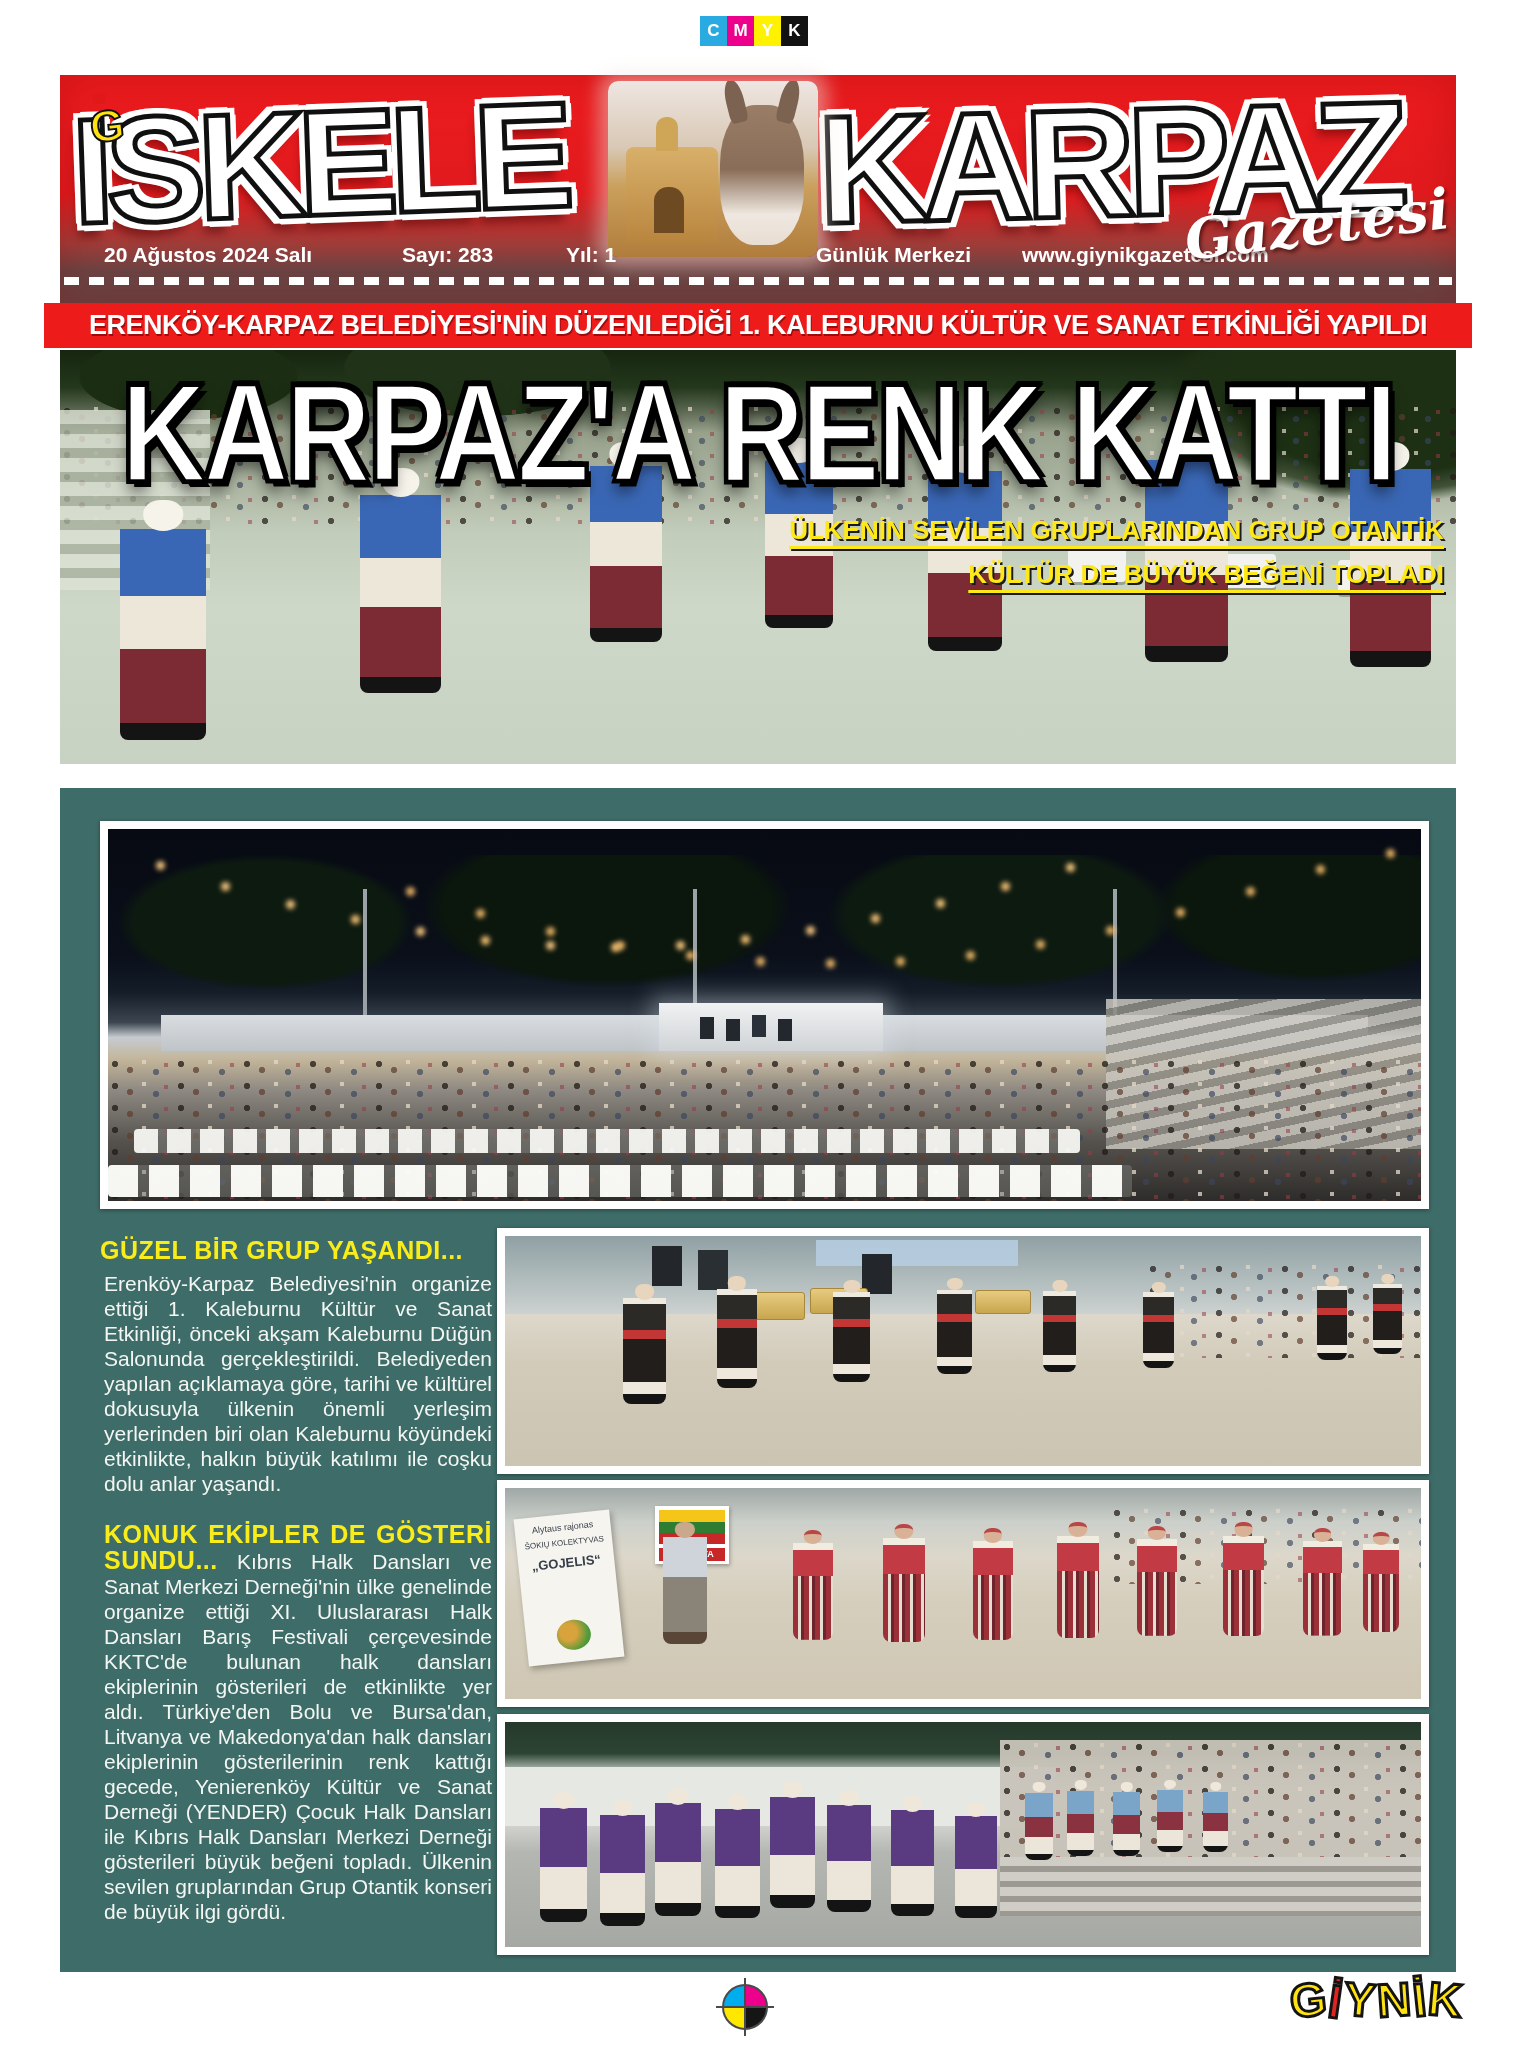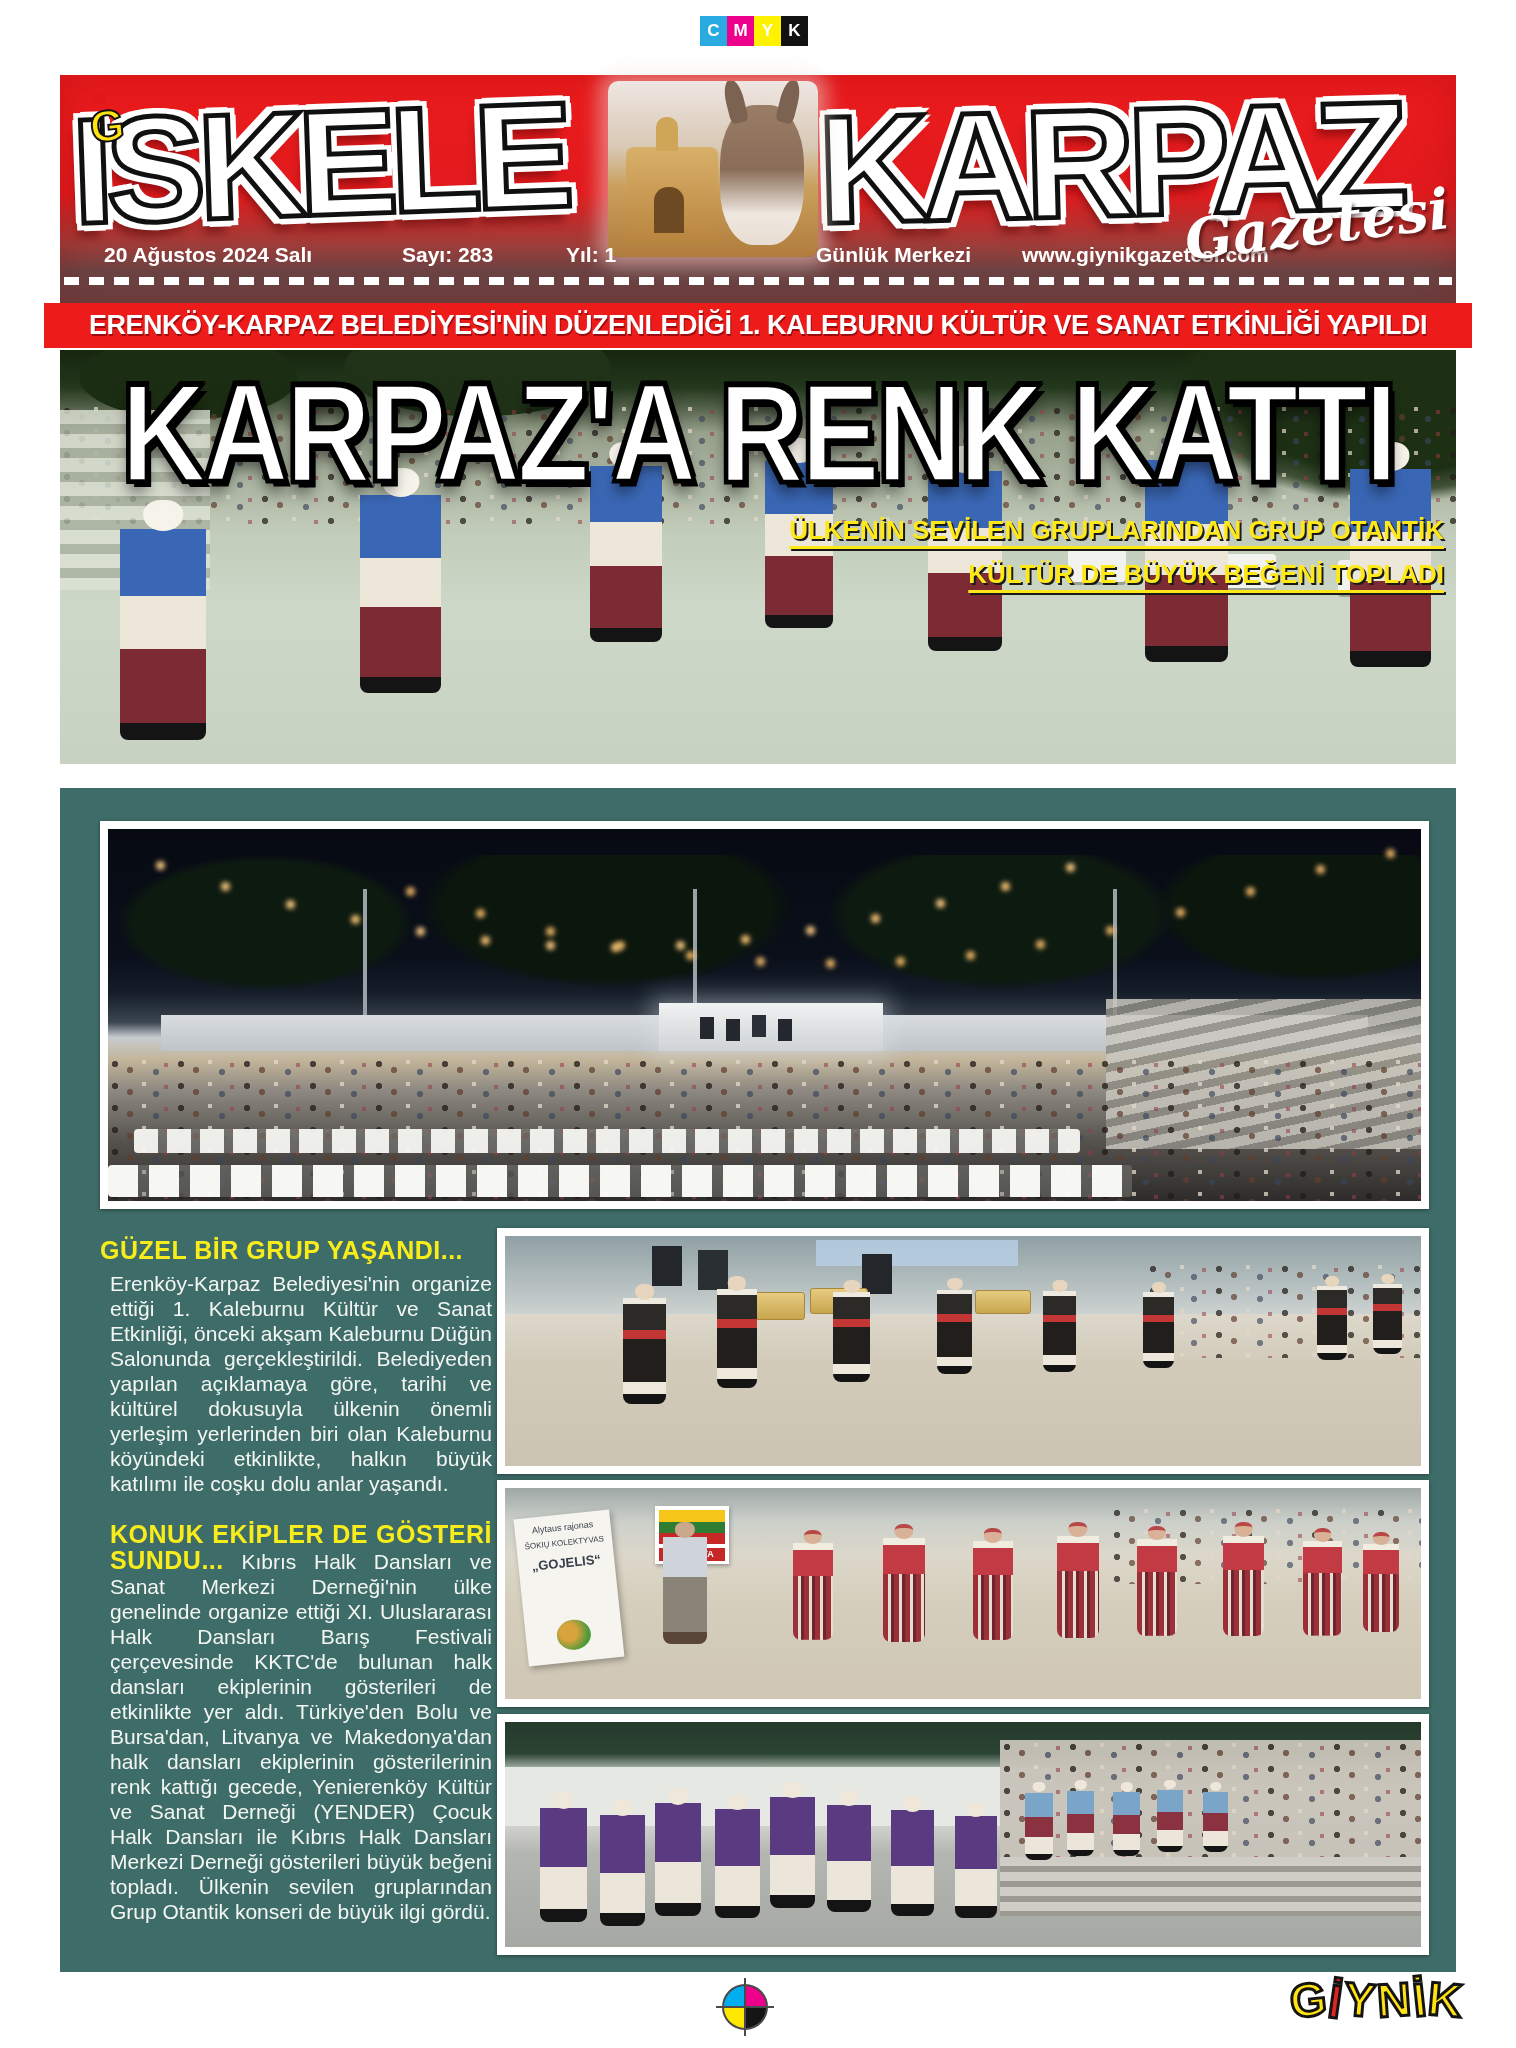--- a/index.html
+++ b/index.html
@@ -172,21 +172,21 @@
        580px 124px 5px 2px rgba(255,195,110,.9), 650px 130px 5px 2px rgba(255,195,110,.9),
        720px 132px 5px 2px rgba(255,195,110,.9), 790px 130px 5px 2px rgba(255,195,110,.9),
        860px 124px 5px 2px rgba(255,195,110,.9), 930px 113px 5px 2px rgba(255,195,110,.9),
        1000px 99px 5px 2px rgba(255,195,110,.9), 1070px 81px 5px 2px rgba(255,195,110,.9),
        1140px 60px 5px 2px rgba(255,195,110,.9), 1210px 38px 5px 2px rgba(255,195,110,.9),
        1280px 22px 5px 2px rgba(255,195,110,.9);}
 
   
   .article{position:absolute;left:40px;top:448px;width:392px;height:742px;overflow:hidden;}
   .sec-head{color:#f8ec1a;font-weight:800;font-size:25px;letter-spacing:.5px;margin:0 0 6px 0;}
-  .article p{color:#f3f6f3;font-size:21px;line-height:25px;text-align:justify;margin:0 0 26px 10px;}
+  .article p{color:#f3f6f3;font-size:21px;line-height:25px;text-align:justify;margin:0 0 26px 4px;}
   .inline-head{color:#f8ec1a;font-weight:800;font-size:25px;letter-spacing:.5px;}
 
   
   .photo-b{left:437px;top:440px;width:932px;height:246px;}
   .b-art{position:absolute;inset:0;
       background:linear-gradient(180deg,#aab3b0 0%,#d0d3cc 18%,#ddd8cb 34%,#d2cbba 55%,#ccc4b2 100%);}
   .b-wall{position:absolute;left:0;right:0;top:0;height:34%;
       background:linear-gradient(180deg,#8fa0a4,#ccd2d0);}
   .b-banner{position:absolute;left:34%;top:4px;width:22%;height:26px;background:#b7cfe4;opacity:.85;}
   .b-gear{position:absolute;left:16%;top:10px;width:30px;height:40px;background:#23272b;

